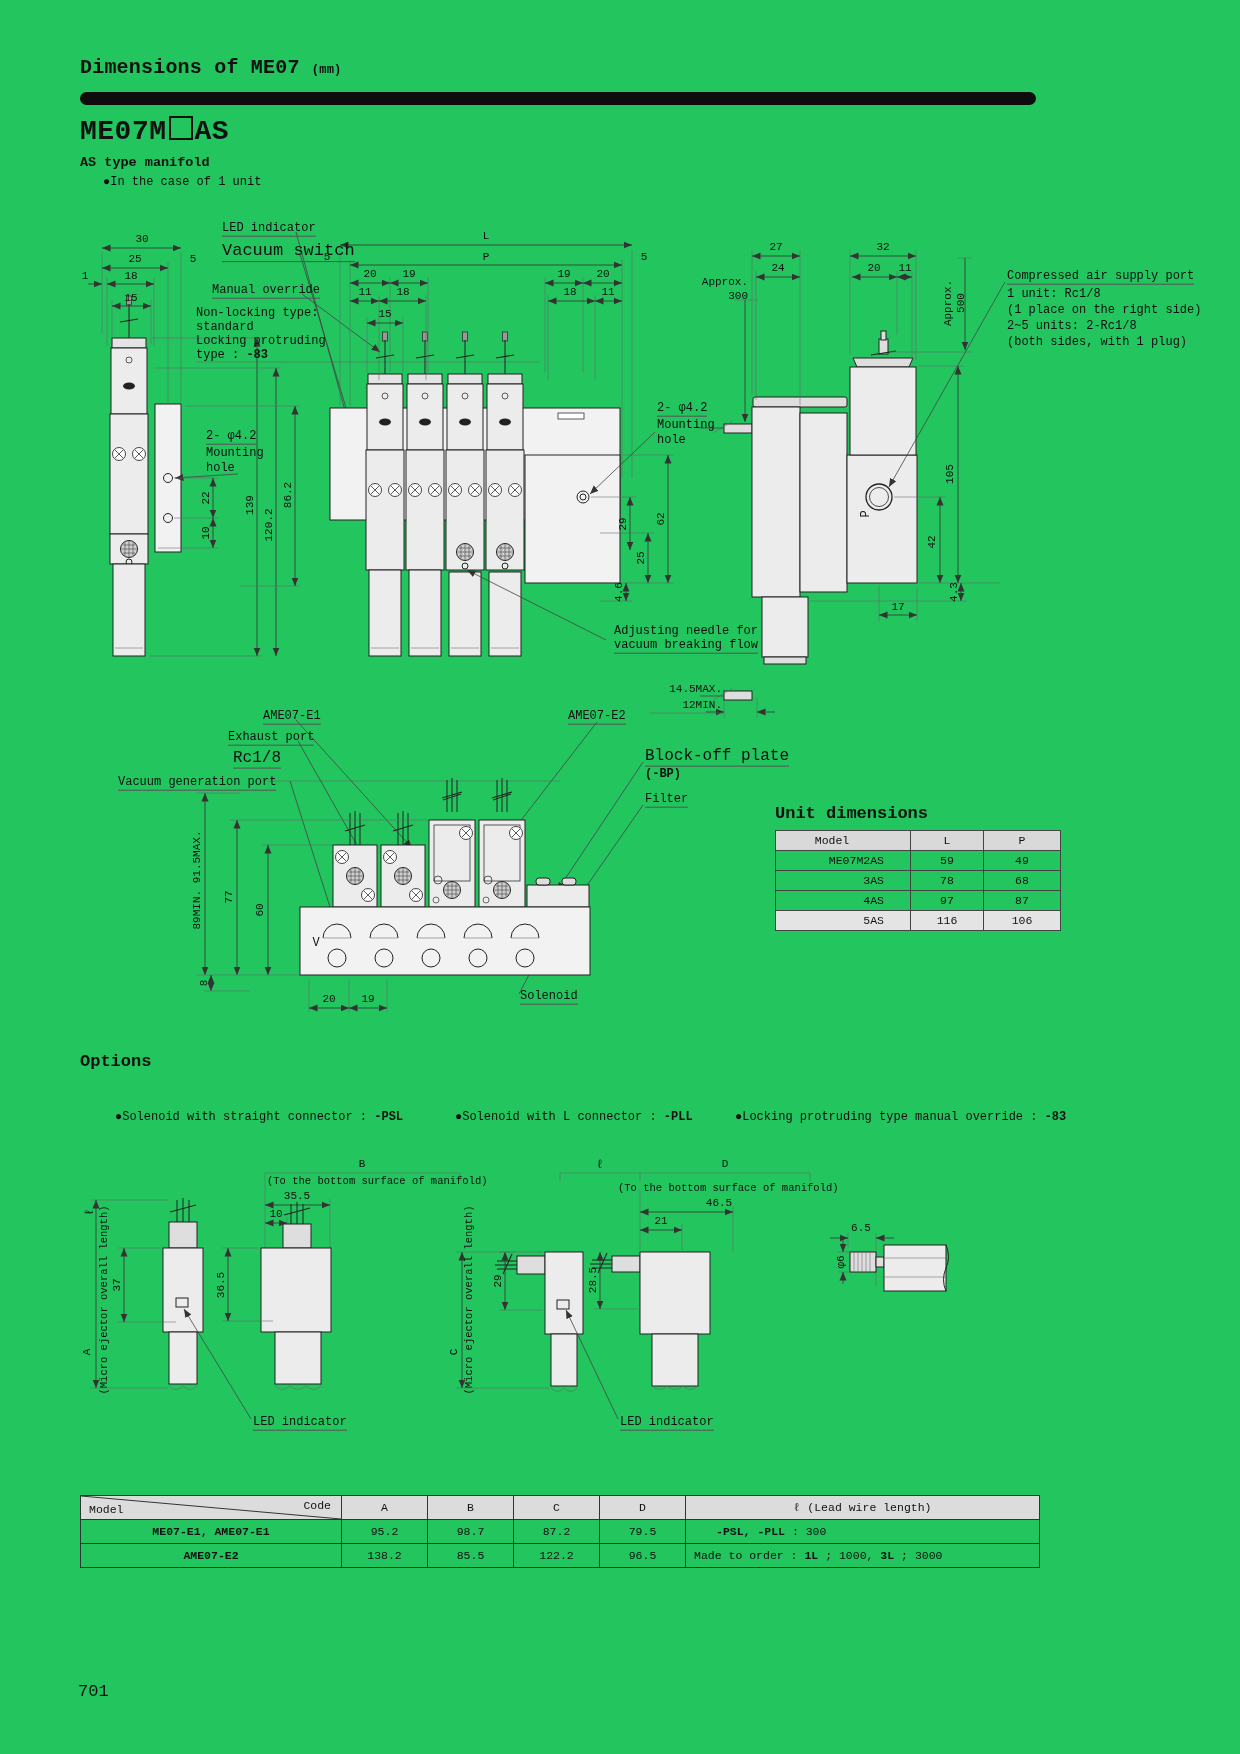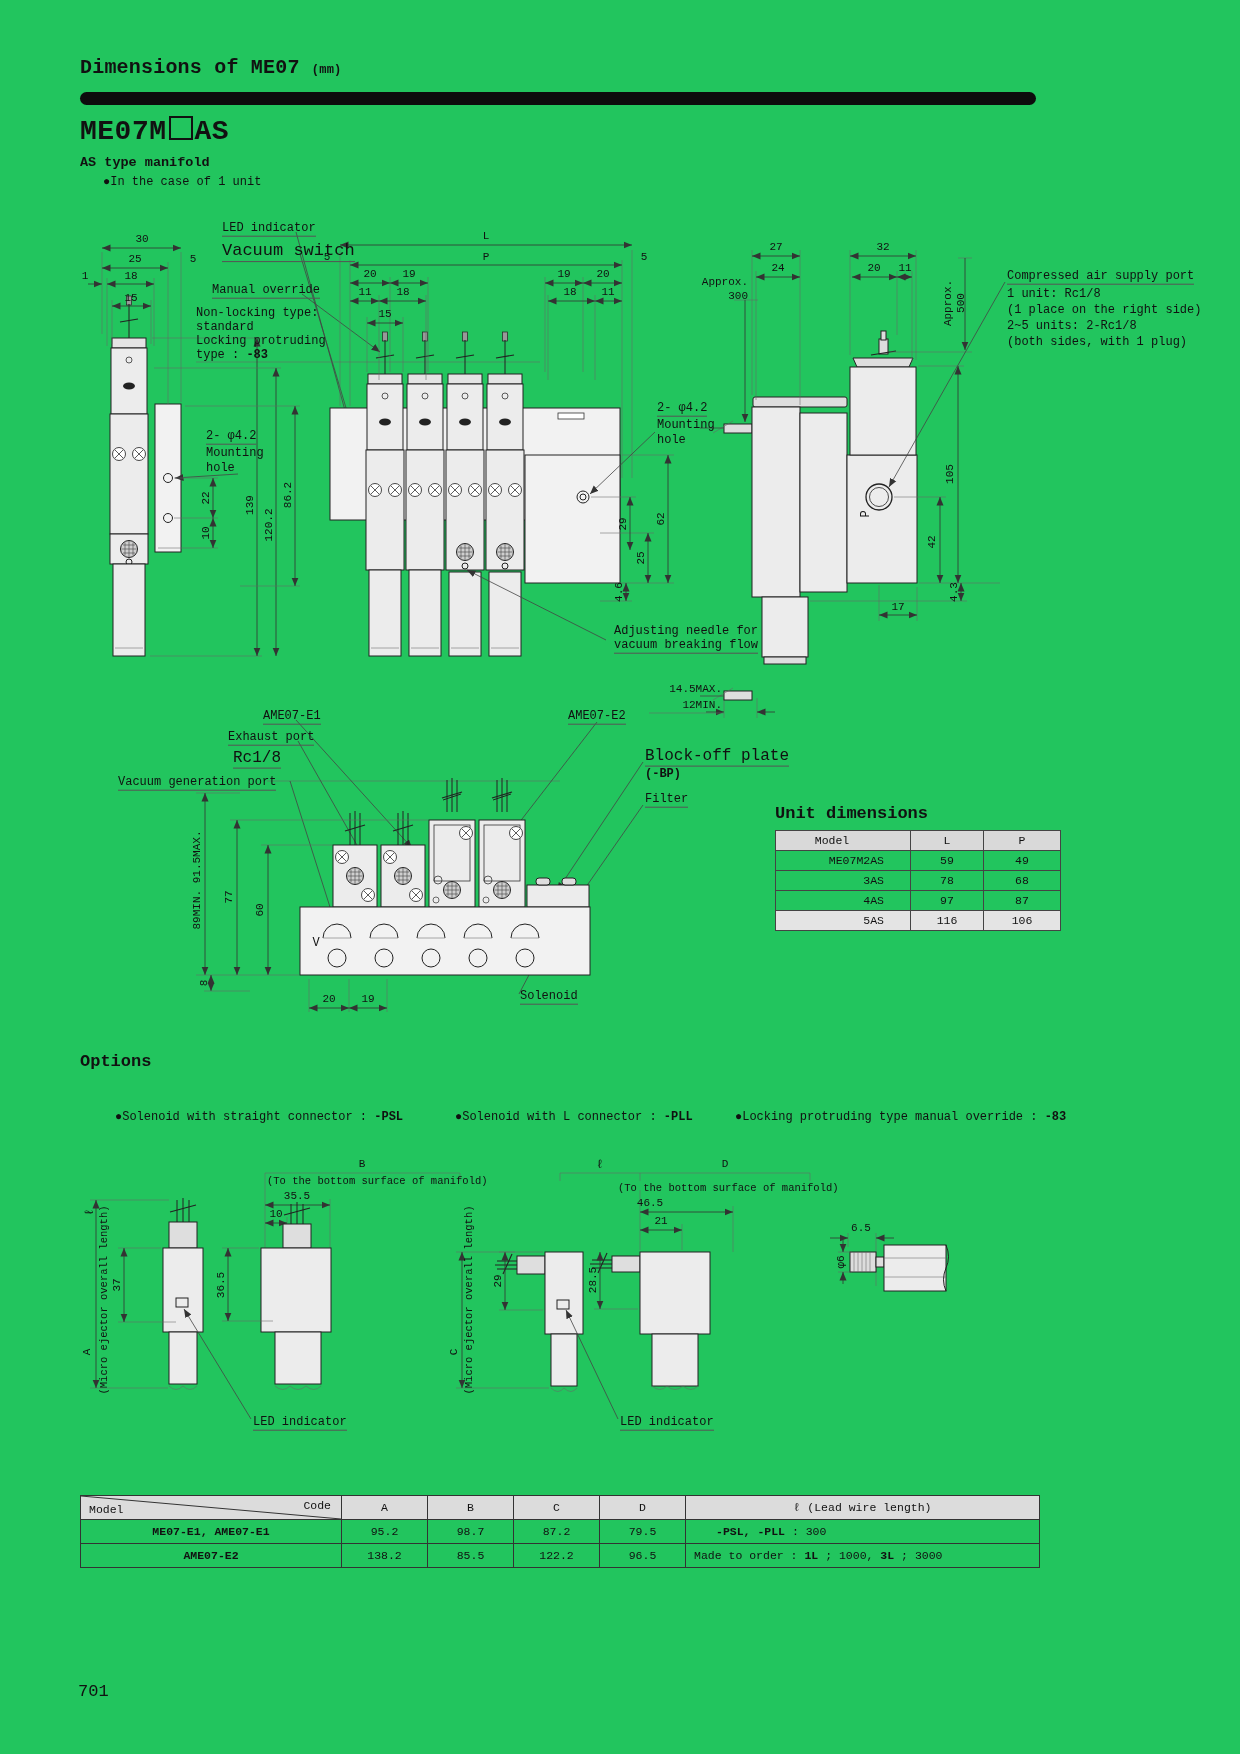--- a/index.html
+++ b/index.html
@@ -522,21 +522,21 @@
       <span class="anno" style="left: 276px; top: 1215px;">10</span>
       <span class="anno rot" style="left: 90px; top: 1212px; font-size: 12px;">ℓ</span>
       <span class="anno rot" style="left: 105px; top: 1300px; font-size: 10.5px;">(Micro ejector overall length)</span>
       <span class="anno rot" style="left: 88px; top: 1352px;">A</span>
       <span class="anno rot" style="left: 118px; top: 1285px;">37</span>
       <span class="anno rot" style="left: 222px; top: 1285px;">36.5</span>
       <span class="anno u al" style="left: 253px; top: 1423px; font-size: 12px;">LED indicator</span>
       <span class="anno" style="left: 600px; top: 1165px; font-size: 12px;">ℓ</span>
       <span class="anno" style="left: 725px; top: 1165px;">D</span>
       <span class="anno al" style="left: 618px; top: 1189px; font-size: 10.5px;">(To the bottom surface of manifold)</span>
-      <span class="anno" style="left: 650px; top: 1204px; text-align: right;">46.5</span>
+      <span class="anno" style="left: 719px; top: 1204px; text-align: right;">46.5</span>
       <span class="anno" style="left: 661px; top: 1222px;">21</span>
       <span class="anno rot" style="left: 499px; top: 1281px;">29</span>
       <span class="anno rot" style="left: 594px; top: 1280px;">28.5</span>
       <span class="anno rot" style="left: 455px; top: 1352px;">C</span>
       <span class="anno rot" style="left: 470px; top: 1300px; font-size: 10.5px;">(Micro ejector overall length)</span>
       <span class="anno u al" style="left: 620px; top: 1423px; font-size: 12px;">LED indicator</span>
       <span class="anno" style="left: 861px; top: 1229px;">6.5</span>
       <span class="anno rot" style="left: 842px; top: 1262px;">φ6</span>
     </div>
 

